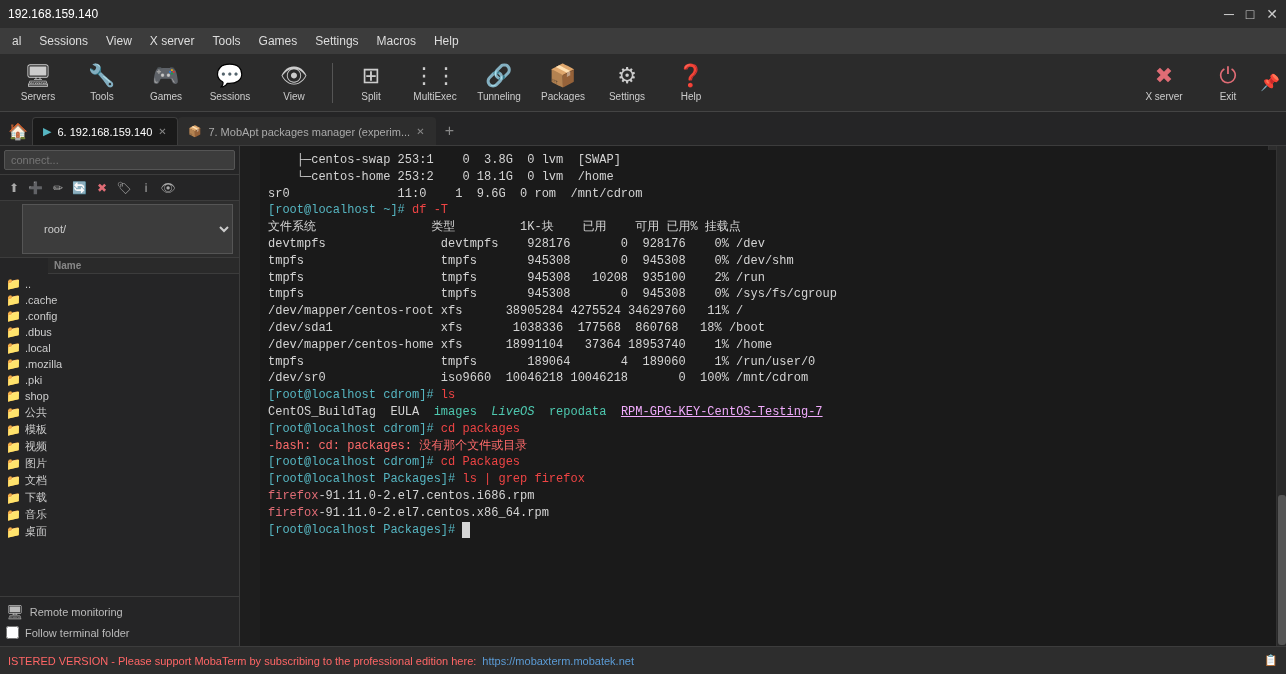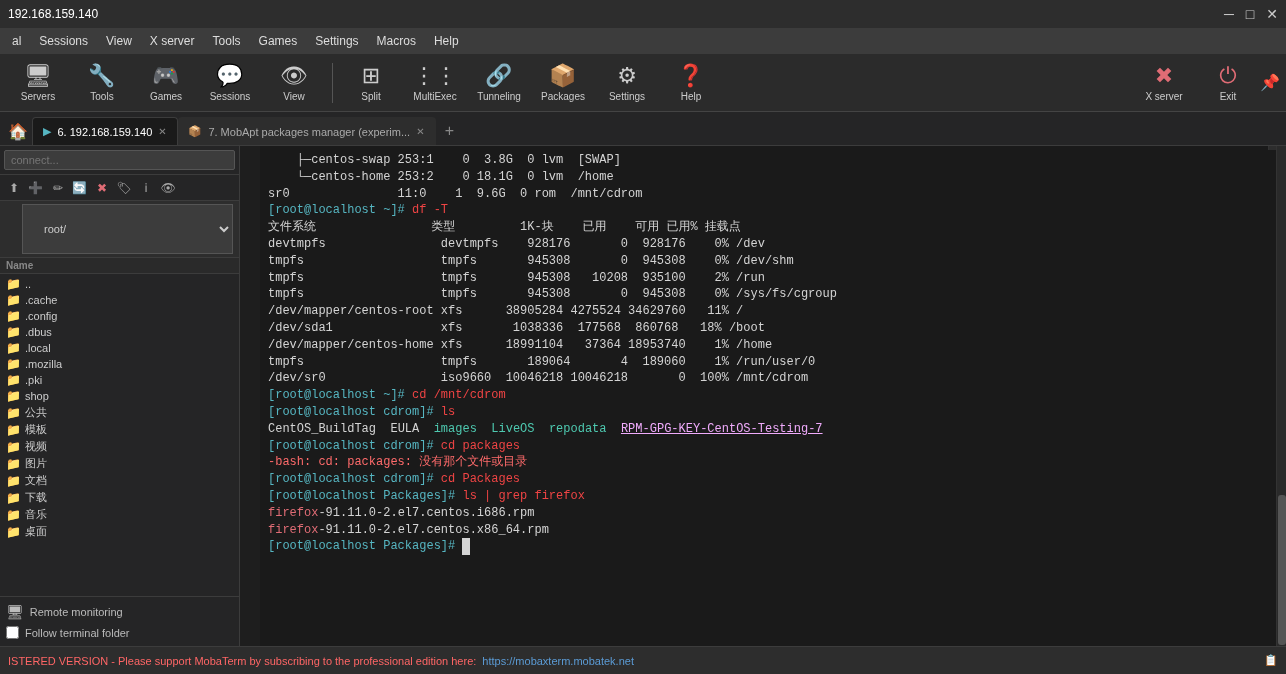--- a/index.html
+++ b/index.html
@@ -168,20 +168,21 @@
     .file-list::-webkit-scrollbar-track { background: #252526; }
     .file-list::-webkit-scrollbar-thumb { background: #555; }
     .col-header {
       display: flex;
       padding: 2px 6px;
       font-size: 10px;
       color: #888;
       border-bottom: 1px solid #3c3c3c;
       background: #2a2a2a;
       font-weight: bold;
+      margin-left: 48px;
     }
     .file-item {
       display: flex;
       align-items: center;
       padding: 1px 6px;
       cursor: pointer;
       color: #ccc;
       gap: 4px;
     }
     .file-item .file-icon { font-size: 12px; }
@@ -455,23 +456,22 @@
         <div class="term-line"><span style="color:#d4d4d4;">文件系统                类型         1K-块    已用    可用 已用% 挂载点</span></div>
         <div class="term-line"><span>devtmpfs                devtmpfs    928176       0  928176    0% /dev</span></div>
         <div class="term-line"><span>tmpfs                   tmpfs       945308       0  945308    0% /dev/shm</span></div>
         <div class="term-line"><span>tmpfs                   tmpfs       945308   10208  935100    2% /run</span></div>
         <div class="term-line"><span>tmpfs                   tmpfs       945308       0  945308    0% /sys/fs/cgroup</span></div>
         <div class="term-line"><span>/dev/mapper/centos-root xfs      38905284 4275524 34629760   11% /</span></div>
         <div class="term-line"><span>/dev/sda1               xfs       1038336  177568  860768   18% /boot</span></div>
         <div class="term-line"><span>/dev/mapper/centos-home xfs      18991104   37364 18953740    1% /home</span></div>
         <div class="term-line"><span>tmpfs                   tmpfs       189064       4  189060    1% /run/user/0</span></div>
         <div class="term-line"><span>/dev/sr0                iso9660  10046218 10046218       0  100% /mnt/cdrom</span></div>
-        <div class="term-line"><span class="term-prompt">[root@localhost ~]# </span><span class="term-cmd">cd /mnt/cdrom</span></div>
         <div class="term-line"><span class="term-prompt">[root@localhost cdrom]# </span><span class="term-cmd">ls</span></div>
-        <div class="term-line"><span>CentOS_BuildTag</span>  <span>EULA</span>  <span style="color:#4ec9b0;">images</span>  <span style="color:#4ec9b0;">LiveOS</span>  <span style="color:#4ec9b0;">repodata</span>  <span style="color:#f0abfc;text-decoration:underline;">RPM-GPG-KEY-CentOS-Testing-7</span></div>
+        <div class="term-line"><span>CentOS_BuildTag</span>  <span>EULA</span>  <span style="color:#4ec9b0;">images</span>  <span style="color:#4ec9b0;font-style:italic;">LiveOS</span>  <span style="color:#4ec9b0;">repodata</span>  <span style="color:#f0abfc;text-decoration:underline;">RPM-GPG-KEY-CentOS-Testing-7</span></div>
         <div class="term-line"><span class="term-prompt">[root@localhost cdrom]# </span><span class="term-cmd">cd packages</span></div>
         <div class="term-line"><span style="color:#ff6b6b;">-bash: cd: packages: 没有那个文件或目录</span></div>
         <div class="term-line"><span class="term-prompt">[root@localhost cdrom]# </span><span class="term-cmd">cd Packages</span></div>
         <div class="term-line"><span class="term-prompt">[root@localhost Packages]# </span><span class="term-cmd">ls | grep firefox</span></div>
         <div class="term-line"><span style="color:#e06c75;">firefox</span><span style="color:#d4d4d4;">-91.11.0-2.el7.centos.i686.rpm</span></div>
         <div class="term-line"><span style="color:#e06c75;">firefox</span><span style="color:#d4d4d4;">-91.11.0-2.el7.centos.x86_64.rpm</span></div>
         <div class="term-line"><span class="term-prompt">[root@localhost Packages]# </span><span class="term-cursor"> </span></div>
       </div>
 
     <div style="position:absolute;right:0;top:0;bottom:0;width:10px;background:#2a2a2a;border-left:1px solid #333;">

